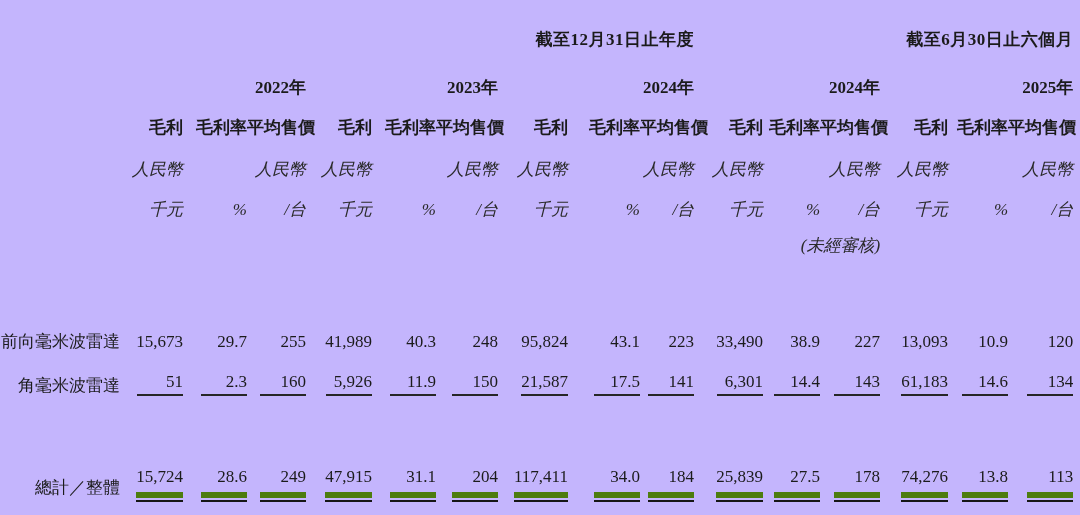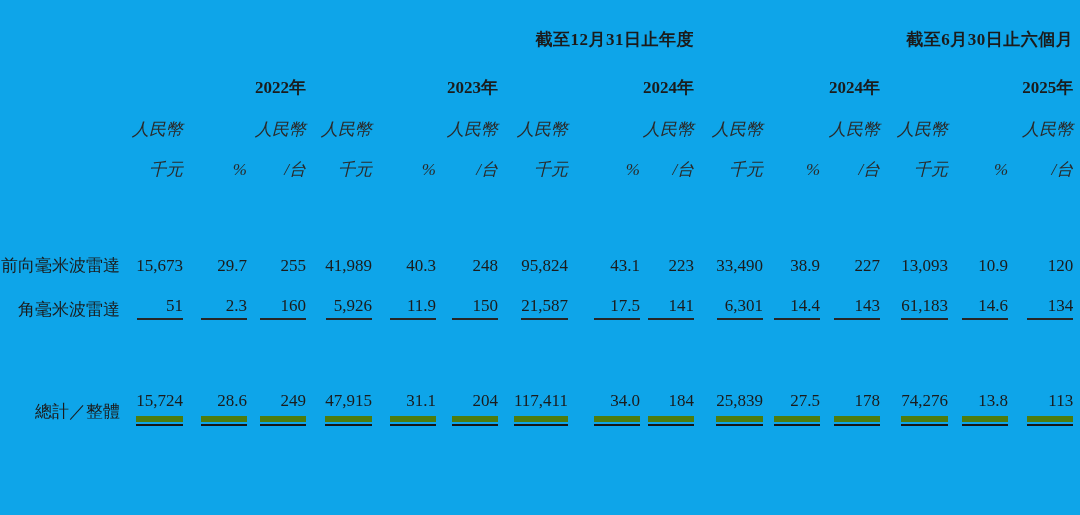--- a/index.html
+++ b/index.html
@@ -4,21 +4,21 @@
 <style>
   html, body {
     margin: 0;
     padding: 0;
     background: #ffffff;
   }
   .doc {
     position: relative;
     width: 1080px;
     height: 515px;
-    background: #0ea5e9;
+    background: #c4b5fd;
     color: #1b1b1b;
     font-family: "Liberation Serif", "DejaVu Serif", serif;
     overflow: hidden;
   }
   table.fin {
     border-collapse: collapse;
     table-layout: fixed;
     width: 1073px;
   }
   table.fin td {
@@ -132,20 +132,38 @@
           <td class="sec-h interim" colspan="6">截至6月30日止六個月</td>
         </tr>
         <tr class="r-yr">
           <td class="lbl"></td>
           <td class="yr-h" colspan="3">2022年</td>
           <td class="yr-h" colspan="3">2023年</td>
           <td class="yr-h" colspan="3">2024年</td>
           <td class="yr-h" colspan="3">2024年</td>
           <td class="yr-h" colspan="3">2025年</td>
         </tr>
+        <tr class="r-met">
+          <td class="lbl"></td>
+          <td class="met-h">毛利</td>
+          <td class="met-h">毛利率</td>
+          <td class="met-h">平均售價</td>
+          <td class="met-h">毛利</td>
+          <td class="met-h">毛利率</td>
+          <td class="met-h">平均售價</td>
+          <td class="met-h">毛利</td>
+          <td class="met-h">毛利率</td>
+          <td class="met-h">平均售價</td>
+          <td class="met-h">毛利</td>
+          <td class="met-h">毛利率</td>
+          <td class="met-h">平均售價</td>
+          <td class="met-h">毛利</td>
+          <td class="met-h">毛利率</td>
+          <td class="met-h">平均售價</td>
+        </tr>
         <tr class="r-u1">
           <td class="lbl"></td>
           <td class="unit">人民幣</td>
           <td class="unit"></td>
           <td class="unit">人民幣</td>
           <td class="unit">人民幣</td>
           <td class="unit"></td>
           <td class="unit">人民幣</td>
           <td class="unit">人民幣</td>
           <td class="unit"></td>
@@ -167,20 +185,26 @@
           <td class="unit">/台</td>
           <td class="unit">千元</td>
           <td class="unit">%</td>
           <td class="unit">/台</td>
           <td class="unit">千元</td>
           <td class="unit">%</td>
           <td class="unit">/台</td>
           <td class="unit">千元</td>
           <td class="unit">%</td>
           <td class="unit">/台</td>
+        </tr>
+        <tr class="r-note">
+          <td class="lbl"></td>
+          <td colspan="9"></td>
+          <td class="note-cell" colspan="3">(未經審核)</td>
+          <td colspan="3"></td>
         </tr>
         <tr class="r-sp1">
           <td colspan="16"></td>
         </tr>
         <tr class="r-d1">
           <td class="lbl">前向毫米波雷達</td>
           <td>15,673</td>
           <td>29.7</td>
           <td>255</td>
           <td>41,989</td>

